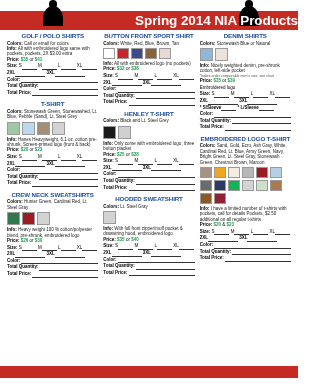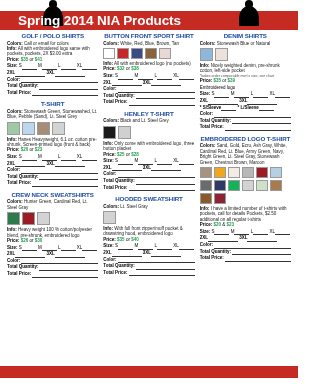--- a/index.html
+++ b/index.html
@@ -11,22 +11,22 @@
   }
   .page { position: relative; width: 298px; height: 386px; background: #fff; }
 
   
   .header-wrap { position: relative; height: 30px; }
   .header-bar {
     position: absolute; left: 0; top: 11px; width: 298px; height: 19px;
     background: #c52b22;
   }
   .header-title {
-    position: absolute; left: 18px; top: 11px; width: 298px; height: 19px;
-    line-height: 19px; text-align: left;
+    position: absolute; left: 0; top: 11px; width: 298px; height: 19px;
+    line-height: 19px; text-align: right;
     color: #ffffff; font-size: 13.5px; font-weight: bold;
     letter-spacing: -0.1px; z-index: 3;
   }
   .silhouette {
     position: absolute; top: 0px; width: 22px; height: 26px; z-index: 2;
   }
   .silhouette.left { left: 42px; }
   .silhouette.right { left: 238px; }
   .sil-head {
     position: absolute; left: 50%; top: 0; transform: translateX(-50%);

